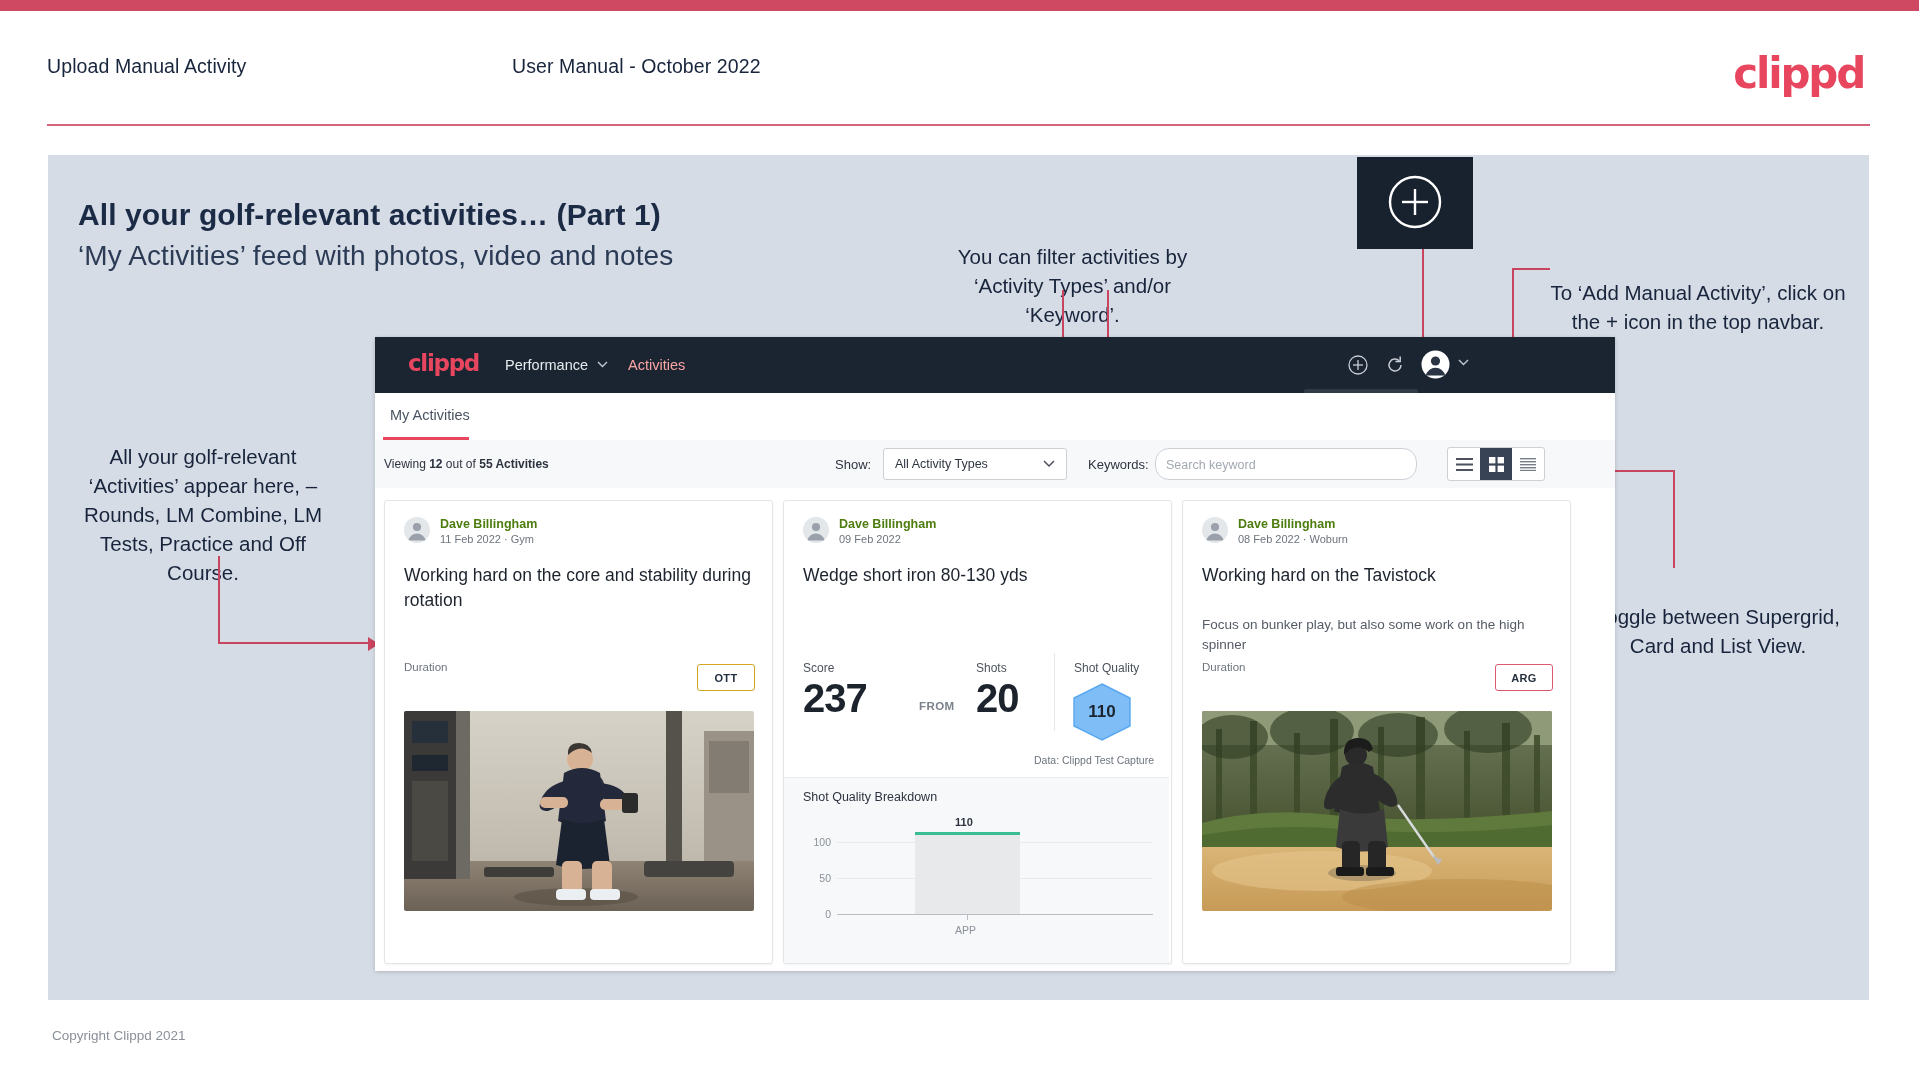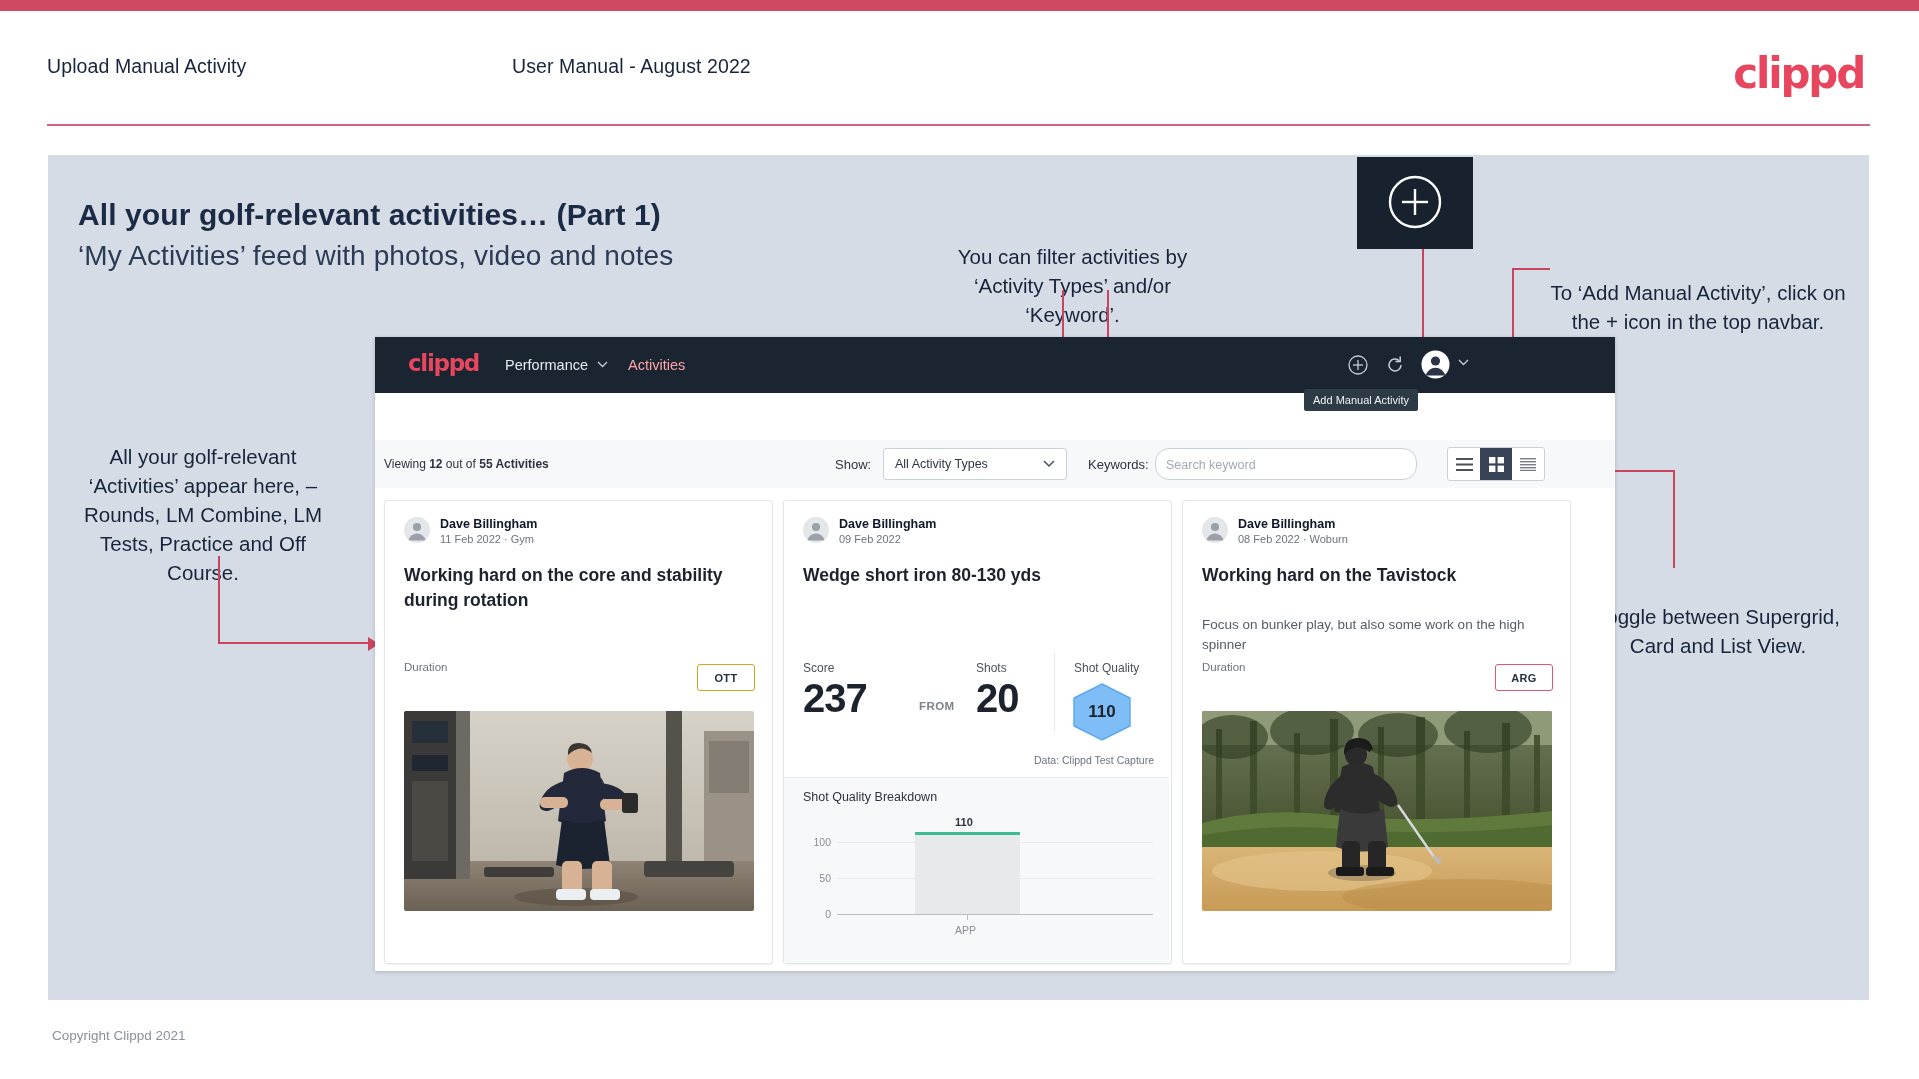--- a/index.html
+++ b/index.html
@@ -83,23 +83,23 @@
 
   
   .cards{position:absolute;left:0;top:151px;width:1240px;height:483px;background:#fff;}
   .card{position:absolute;top:12px;width:387px;height:462px;background:#fff;border:1px solid #e3e6e9;border-radius:3px;
         overflow:hidden;box-shadow:0 1px 2px rgba(0,0,0,.05);}
   #card-1{left:9px;}
   #card-2{left:408px;}
   #card-3{left:807px;}
   .c-head{position:absolute;left:19px;top:16px;}
   .avatar{position:absolute;left:0;top:0;width:26px;height:26px;border-radius:50%;background:#e8eaec;overflow:hidden;}
-  .c-name{position:absolute;left:36px;top:0px;font-size:12.5px;font-weight:700;color:#0f172a;white-space:nowrap;}
+  .c-name{position:absolute;left:36px;top:0px;font-size:12.5px;font-weight:700;color:#4d7c0f;white-space:nowrap;}
   .c-date{position:absolute;left:36px;top:16px;font-size:11px;color:#6d747e;white-space:nowrap;}
-  .c-title{position:absolute;left:19px;top:62px;width:350px;font-size:17.5px;font-weight:700;color:#1c232d;line-height:25px;}
+  .c-title{position:absolute;left:19px;top:62px;width:350px;font-size:17.5px;font-weight:400;color:#1c232d;line-height:25px;}
   .c-note{position:absolute;left:19px;top:114px;width:350px;font-size:13.5px;color:#555c66;line-height:20px;}
 
   .c-dur-lbl{position:absolute;left:19px;top:160px;font-size:11.5px;color:#6d747e;}
   .c-dur-val{position:absolute;left:19px;top:177px;font-size:17px;color:#1c232d;margin-top:32px;}
   .badge{position:absolute;right:17px;top:163px;min-width:42px;height:25px;border-radius:3px;background:#fff;
          display:flex;align-items:center;justify-content:center;font-size:11px;font-weight:700;letter-spacing:.4px;padding:0 7px;}
   .badge-ott{border:1px solid #d2a520;color:#24303f;}
   .badge-arg{border:1px solid #e0566f;color:#24303f;}
 
   .c-photo{position:absolute;left:19px;top:210px;width:350px;height:200px;overflow:hidden;border-radius:2px;}
@@ -130,21 +130,21 @@
   .xlab{position:absolute;font-size:10.5px;color:#8a9099;}
 
   .footer{position:absolute;left:52px;top:1028px;font-size:13.5px;color:#8a9099;}
 </style>
 </head>
 <body>
 
 <div class="top-bar"></div>
 <div class="slide-header">
   <div class="hdr-left">Upload Manual Activity</div>
-  <div class="hdr-mid">User Manual - August 2022</div>
+  <div class="hdr-mid">User Manual - October 2022</div>
   <div class="hdr-logo">clippd</div>
 </div>
 <div class="hdr-rule"></div>
 
 <div class="stage"></div>
 
 <div class="title1">All your golf-relevant activities… (Part 1)</div>
 <div class="title2">‘My Activities’ feed with photos, video and notes</div>
 
 <div class="anno" id="anno-filter">You can filter activities by ‘Activity Types’ and/or ‘Keyword’.</div>
@@ -209,20 +209,24 @@
       <circle cx="14.5" cy="14.5" r="14" fill="#ffffff"></circle>
       <circle cx="14.5" cy="11" r="4.6" fill="#2b3545"></circle>
       <path d="M4.8 25.6a9.9 9.9 0 0 1 19.4 0z" fill="#2b3545"></path>
     </svg>
     <svg class="nav-ico" id="nav-chev" width="11" height="7" viewBox="0 0 11 7">
       <path d="M1 1 L5.5 5.5 L10 1" fill="none" stroke="#c3c9d2" stroke-width="1.4"></path>
     </svg>
     <div class="tooltip">Add Manual Activity</div>
   </div>
 
+  <div class="subnav">
+    <div class="subnav-tab">My Activities</div>
+    <div class="subnav-underline"></div>
+  </div>
 
   <div class="filterbar">
     <div class="viewing">
       <span>Viewing </span><b>12</b><span> out of </span><b>55 Activities</b>
     </div>
     <div class="show-lbl">Show:</div>
     <div class="select">
       <span>All Activity Types</span>
       <svg class="chev" width="12" height="8" viewBox="0 0 12 8">
         <path d="M1 1 L6 6 L11 1" fill="none" stroke="#4b525c" stroke-width="1.5"></path>

